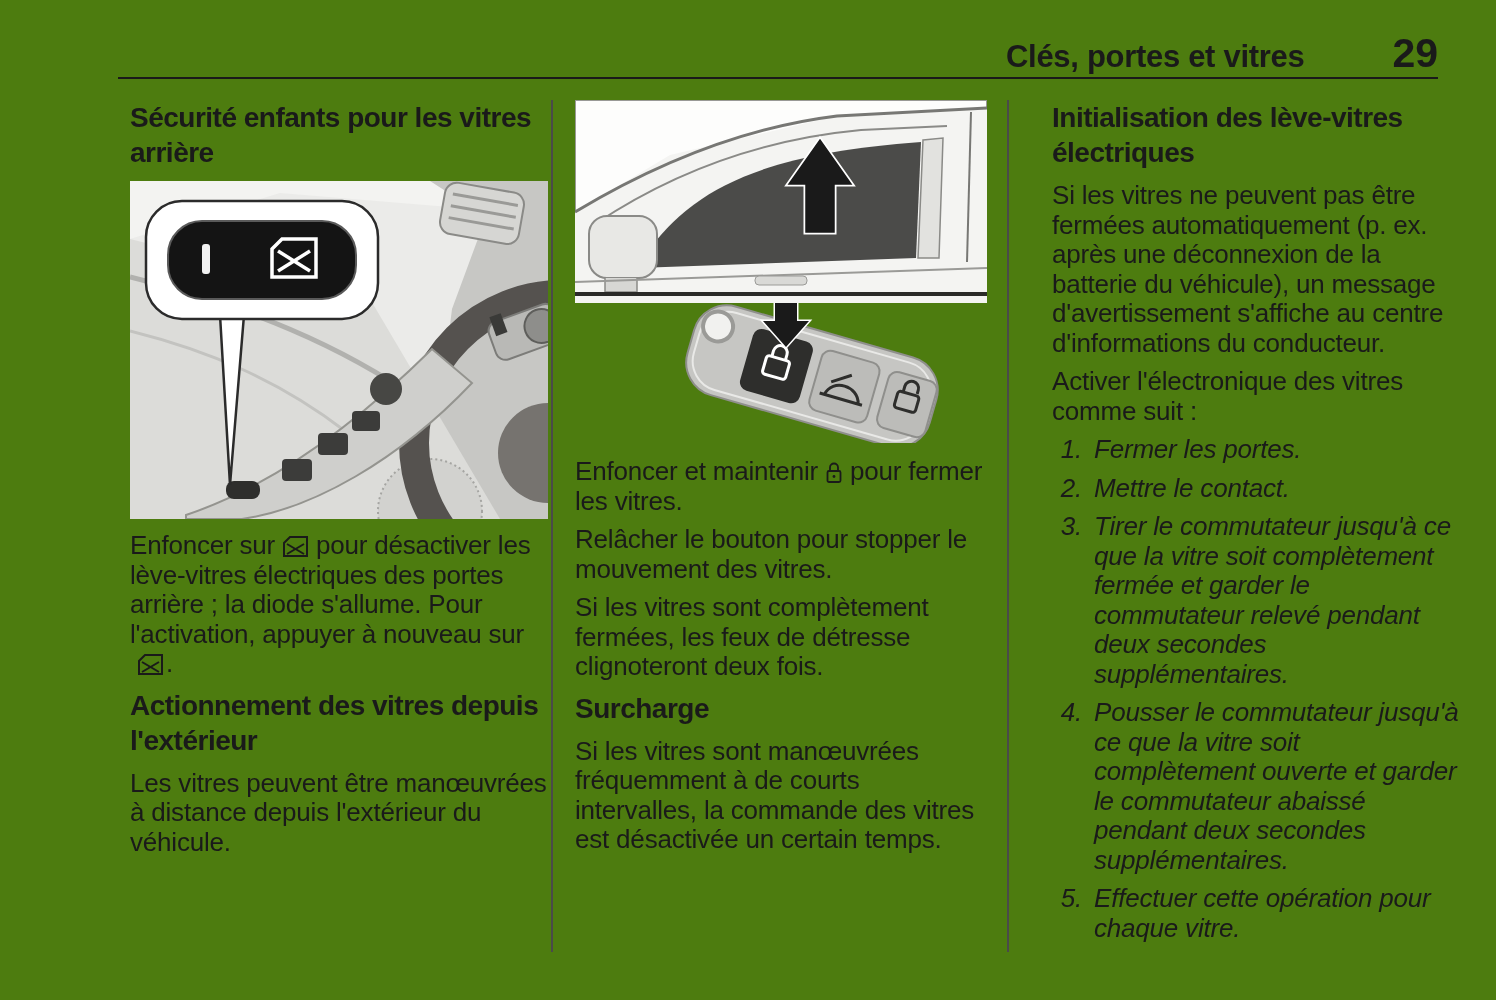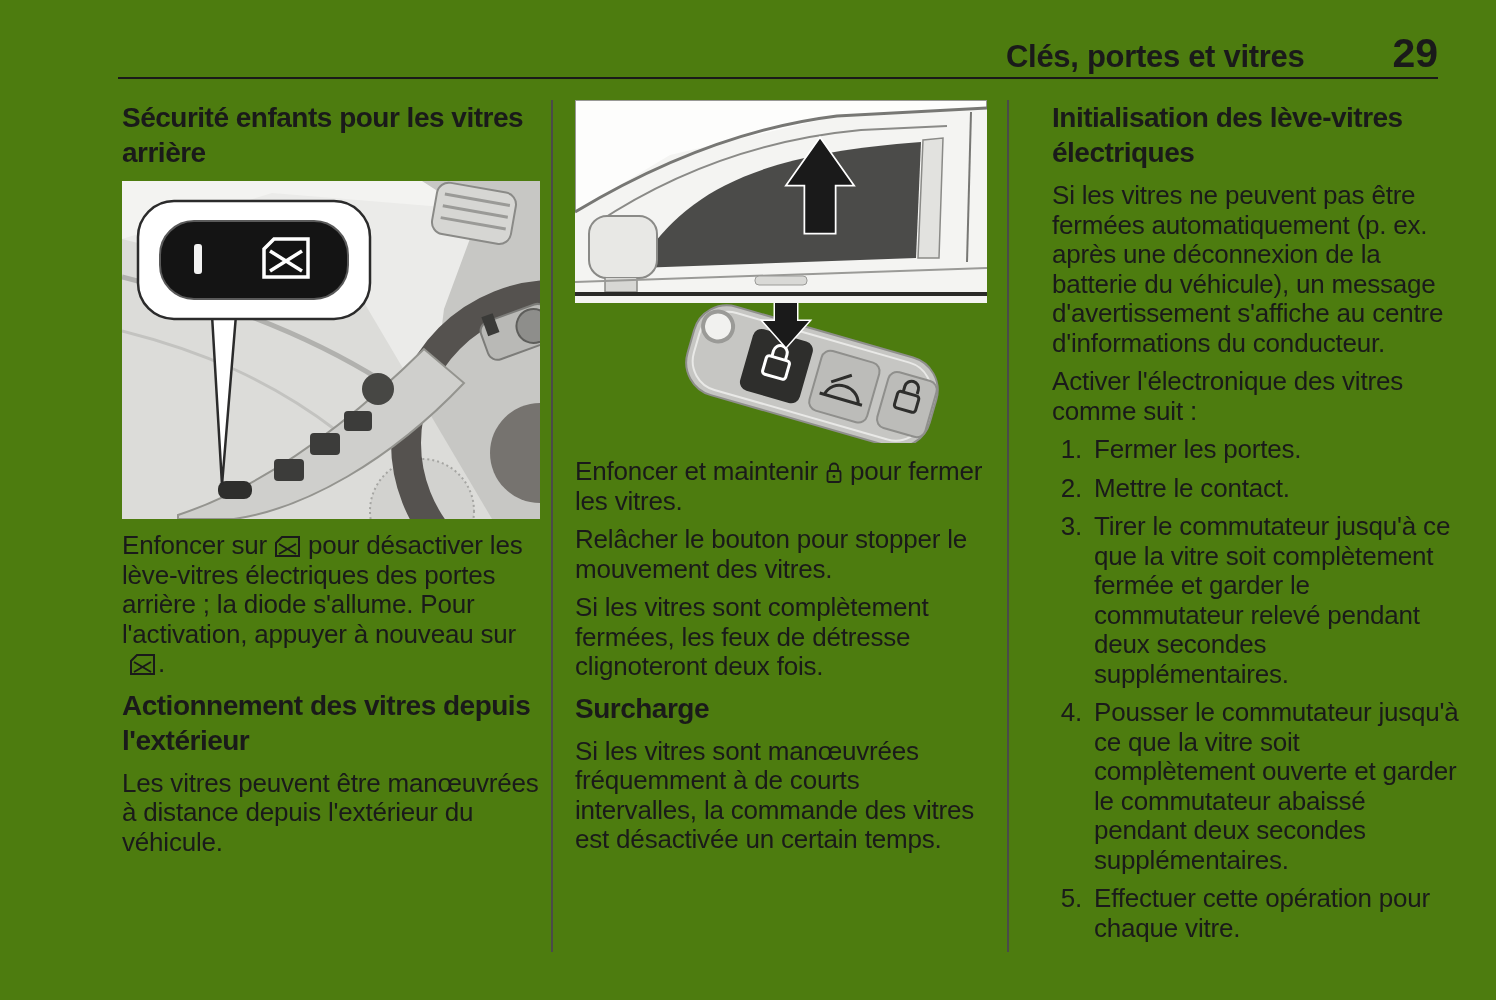--- a/index.html
+++ b/index.html
@@ -8,30 +8,30 @@
     font-family:"Liberation Sans",sans-serif;color:#1a1a1a;overflow:hidden;
   }
   .hdr{position:absolute;left:118px;top:30px;width:1320px;display:flex;
        justify-content:flex-end;align-items:baseline;}
   .hdr-title{font-size:31px;font-weight:bold;letter-spacing:-0.3px;}
   .hdr-num{font-size:41px;font-weight:bold;margin-left:88px;}
   .hdr-rule{position:absolute;left:118px;top:77px;width:1320px;height:2px;background:#1a1a1a;}
   .vsep{position:absolute;top:100px;width:2px;height:852px;background:#4a4a4a;}
   .sep1{left:551px;} .sep2{left:1007px;}
   .col{position:absolute;top:100px;font-size:26px;line-height:29.5px;letter-spacing:-0.2px;}
-  .col1{left:122px;width:418px;}
+  .col1{left:130px;width:418px;}
   .col2{left:575px;width:412px;}
   .col3{left:1052px;width:414px;}
   h2{font-size:28px;line-height:35px;font-weight:bold;letter-spacing:-0.5px;margin:0 0 11px 0;}
   .h2-mid{margin-top:6px;}
   p{margin:0 0 9px 0;}
   .fig{display:block;}
   .fig-door{margin-bottom:12px;}
   .fig-fob{margin-bottom:14px;}
-  ol.steps{list-style:none;margin:3px 4px 0 0;padding:0;counter-reset:step;}
+  ol.steps{list-style:none;margin:3px 4px 0 0;padding:0;counter-reset:step;font-style:italic;}
   ol.steps li{position:relative;padding-left:42px;margin-bottom:9px;counter-increment:step;}
   ol.steps li::before{content:counter(step) ".";position:absolute;left:0;width:30px;text-align:right;}
   .inline-icon{display:inline-block;vertical-align:-4px;margin:0 7px;}
   .inline-icon.tight{margin-right:2px;}
 </style>
 </head>
 <body>
 
 <div class="page">
 

